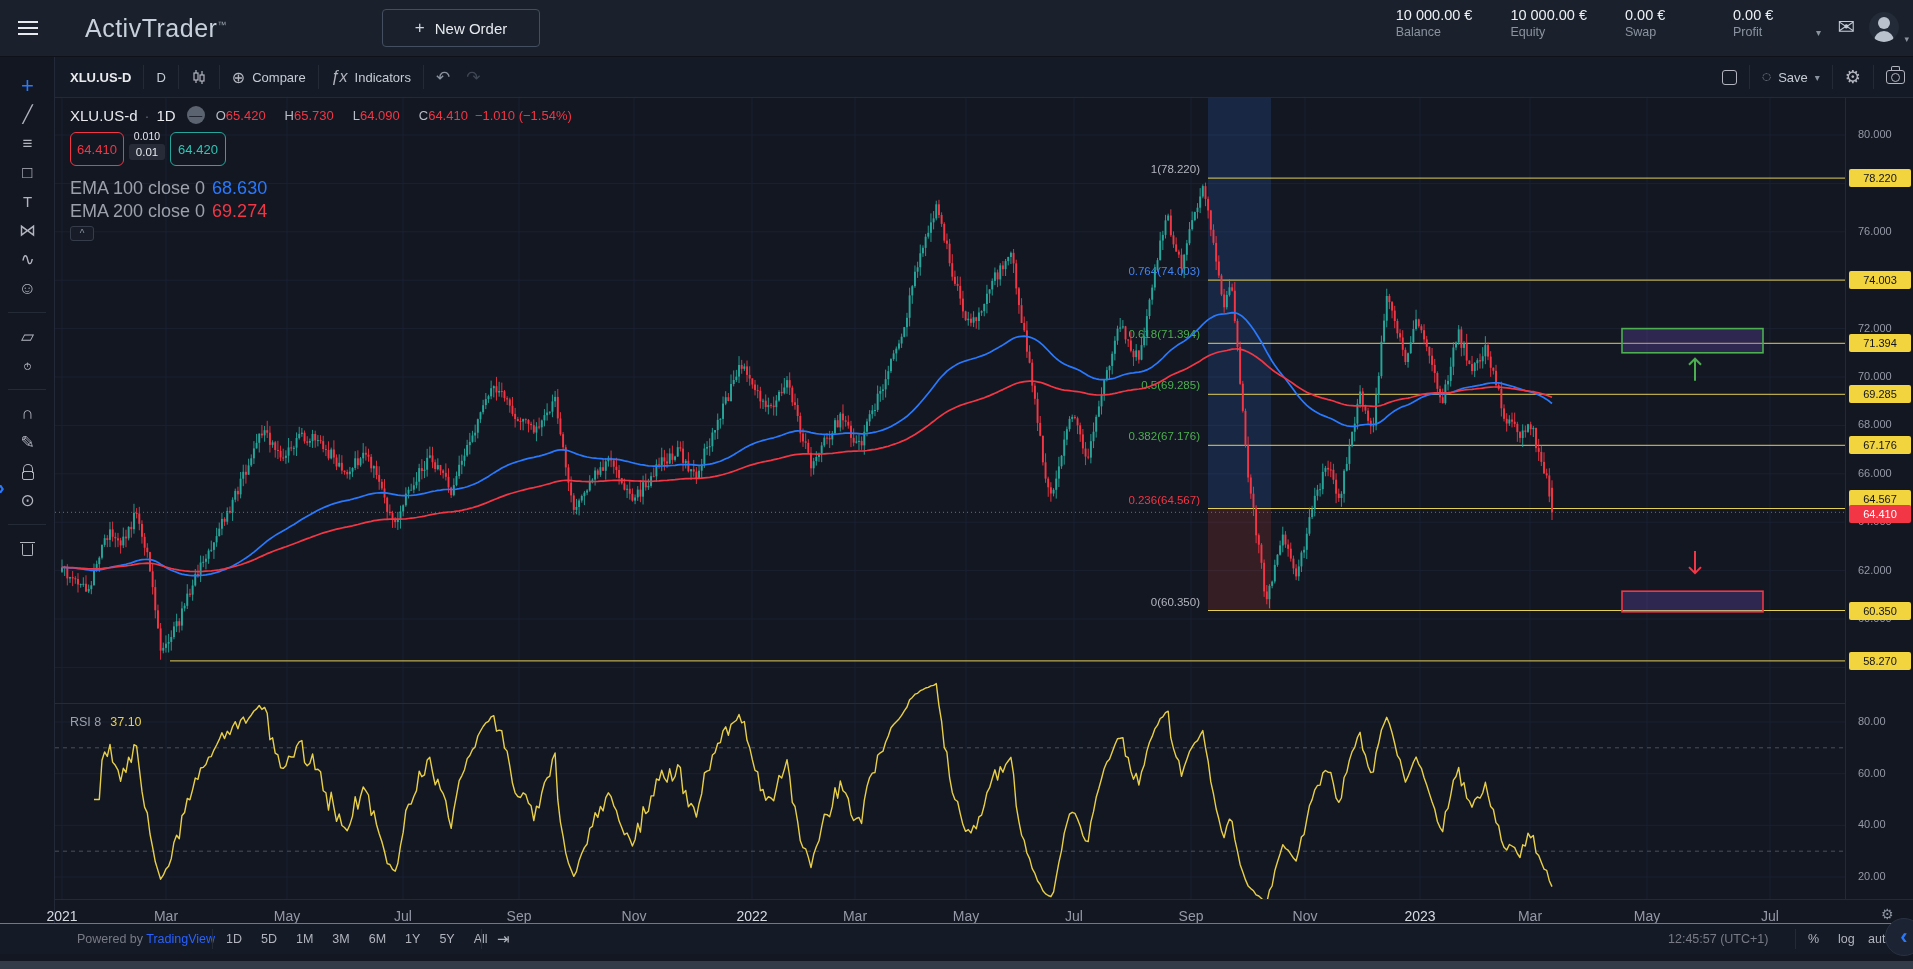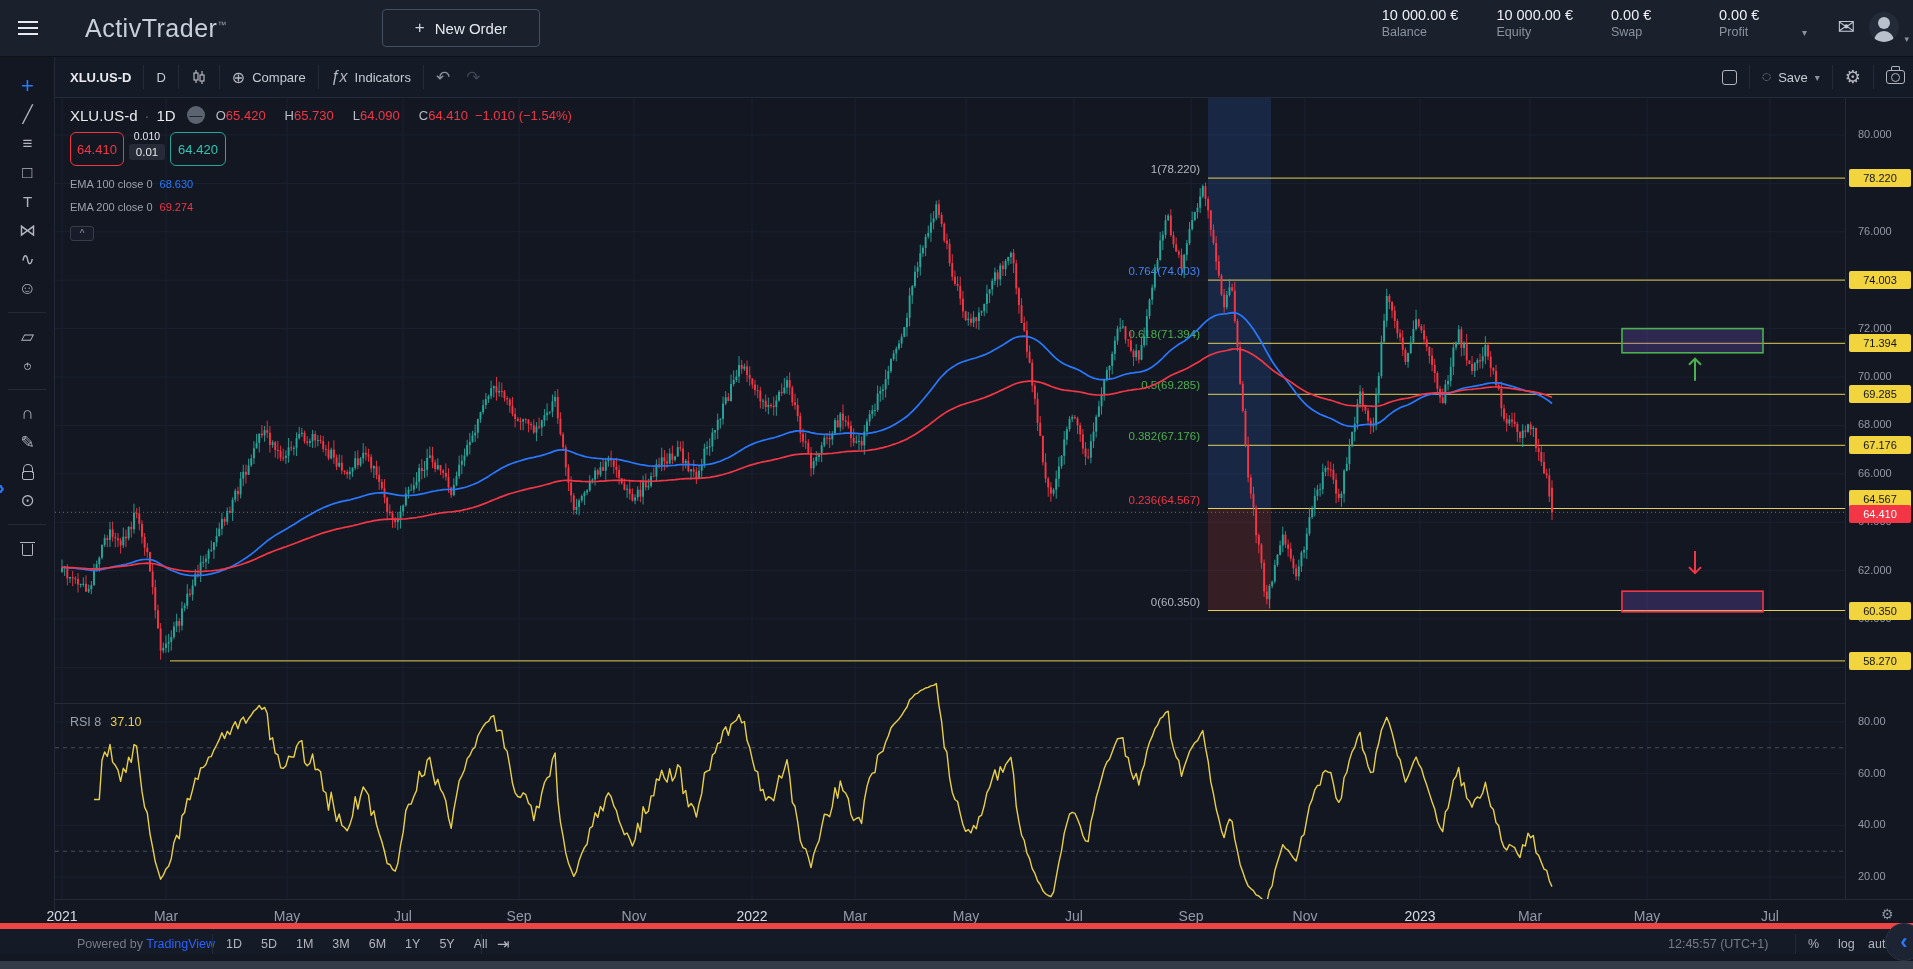--- a/index.html
+++ b/index.html
@@ -6,21 +6,21 @@
   html,body{width:1913px;height:969px;overflow:hidden}
   body{background:#131722;font-family:"Liberation Sans",sans-serif;color:#d1d4dc;position:relative}
   
   #topbar{position:absolute;left:0;top:0;width:1913px;height:57px;background:#1a212c;border-bottom:1px solid #0e1118;display:flex;align-items:center}
   #hamburger{width:55px;height:57px;display:flex;flex-direction:column;justify-content:center;align-items:center;gap:4px;cursor:pointer}
   #hamburger div{width:20px;height:2px;background:#e6e9ee}
   #logo{margin-left:30px;font-size:25px;font-weight:400;letter-spacing:.5px;color:#c7d0dc}
   #logo sup{font-size:9px;color:#9aa3b1}
   #new-order{position:absolute;left:382px;top:9px;width:158px;height:38px;border:1px solid #434e61;border-radius:4px;background:transparent;color:#e6e9ee;font-size:15px;display:flex;align-items:center;justify-content:center;gap:10px;cursor:pointer}
   #new-order .plus{font-size:17px;color:#cfd6df}
-  #topbar-stats{position:absolute;right:124px;top:0;height:45px;display:flex;align-items:center;gap:38px}
+  #topbar-stats{position:absolute;right:110px;top:0;height:45px;display:flex;align-items:center;gap:38px}
   .stat{position:relative;min-width:70px}
   .stat-value{font-size:14.5px;color:#edf0f4}
   .stat-label{font-size:12.5px;color:#8b93a1;margin-top:2px}
   .stat-caret{position:absolute;right:-18px;bottom:1px;font-size:10px;color:#8b93a1}
   #mail-icon{position:absolute;right:58px;top:15px;font-size:21px;color:#c3cad4;cursor:pointer}
   #avatar-wrap{position:absolute;right:10px;top:12px;width:34px;height:32px;cursor:pointer}
   .avatar{width:30px;height:30px;border-radius:50%;background:#232b38;position:relative;overflow:hidden}
   .avatar::before{content:"";position:absolute;left:9px;top:5px;width:12px;height:12px;border-radius:50%;background:#b9c1cc}
   .avatar::after{content:"";position:absolute;left:5px;top:19px;width:20px;height:12px;border-radius:10px 10px 0 0;background:#b9c1cc}
   #avatar-caret{position:absolute;right:-6px;bottom:0;font-size:9px;color:#8b93a1}
@@ -68,28 +68,28 @@
   #ohlc{display:flex;gap:19px;font-size:13px}
   #ohlc .k{color:#b8bdc7}
   #ohlc .v,#legend-change{color:#f23645}
   #legend-change{font-size:13px}
   #trade-row{position:absolute;left:15px;top:34px;display:flex;align-items:stretch}
   #sell-btn{width:54px;height:34px;border:1px solid #f23645;border-radius:6px;color:#f23645;font-size:13px;display:flex;align-items:center;justify-content:center;background:rgba(19,23,34,.55);cursor:pointer}
   #spread-stack{width:42px;display:flex;flex-direction:column;align-items:center;justify-content:flex-start;margin:0 2px}
   #spread-top{font-size:10.5px;color:#e6e9ee;margin-top:-2px}
   #spread-box{margin-top:2px;background:#262b37;border-radius:3px;color:#e6e9ee;font-size:11.5px;padding:2px 7px}
   #buy-btn{width:56px;height:34px;border:1px solid #26a69a;border-radius:6px;color:#2fc6b5;font-size:13px;display:flex;align-items:center;justify-content:center;background:rgba(19,23,34,.55);cursor:pointer}
-  .ema-row{position:absolute;left:15px;font-size:11px;color:#9ba0aa;display:flex;gap:7px}
+  .ema-row{position:absolute;left:15px;font-size:18px;color:#9ba0aa;display:flex;gap:7px}
   #ema1{top:80px}#ema2{top:103px}
   #ema1 .val{color:#2979ff}#ema2 .val{color:#f23645}
   #legend-caret{position:absolute;left:15px;top:128px;width:24px;height:15px;border:1px solid #363c4a;border-radius:3px;color:#8b93a1;font-size:10px;display:flex;align-items:center;justify-content:center;background:#171c28;cursor:pointer}
   #rsi-legend{position:absolute;left:15px;top:617px;font-size:12.5px;color:#9ba0aa;display:flex;gap:9px}
   #rsi-legend .val{color:#e8cf4a}
   
-  #bottombar{position:absolute;left:0;top:923px;width:1913px;height:31px;background:#141a26;border-top:6px solid #ef4444;font-size:12.5px;color:#b2b5be}
+  #bottombar{position:absolute;left:0;top:923px;width:1913px;height:31px;background:#141a26;border-top:1px solid #ef4444;font-size:12.5px;color:#b2b5be}
   #powered{position:absolute;left:77px;top:8px;color:#787b86}
   #powered .tv{color:#2962ff;cursor:pointer}
   .bbdiv{position:absolute;top:5px;width:1px;height:20px;background:#242a36}
   #ranges{position:absolute;left:226px;top:8px;display:flex;gap:19px}
   #ranges span{cursor:pointer}
   #goto-btn{position:absolute;left:497px;top:6px;font-size:15px;cursor:pointer}
   #clock{position:absolute;left:1668px;top:8px;color:#787b86}
   #pct-btn{position:absolute;left:1808px;top:8px;cursor:pointer}
   #log-btn{position:absolute;left:1838px;top:8px;cursor:pointer}
   #auto-btn{position:absolute;left:1868px;top:8px;cursor:pointer}

